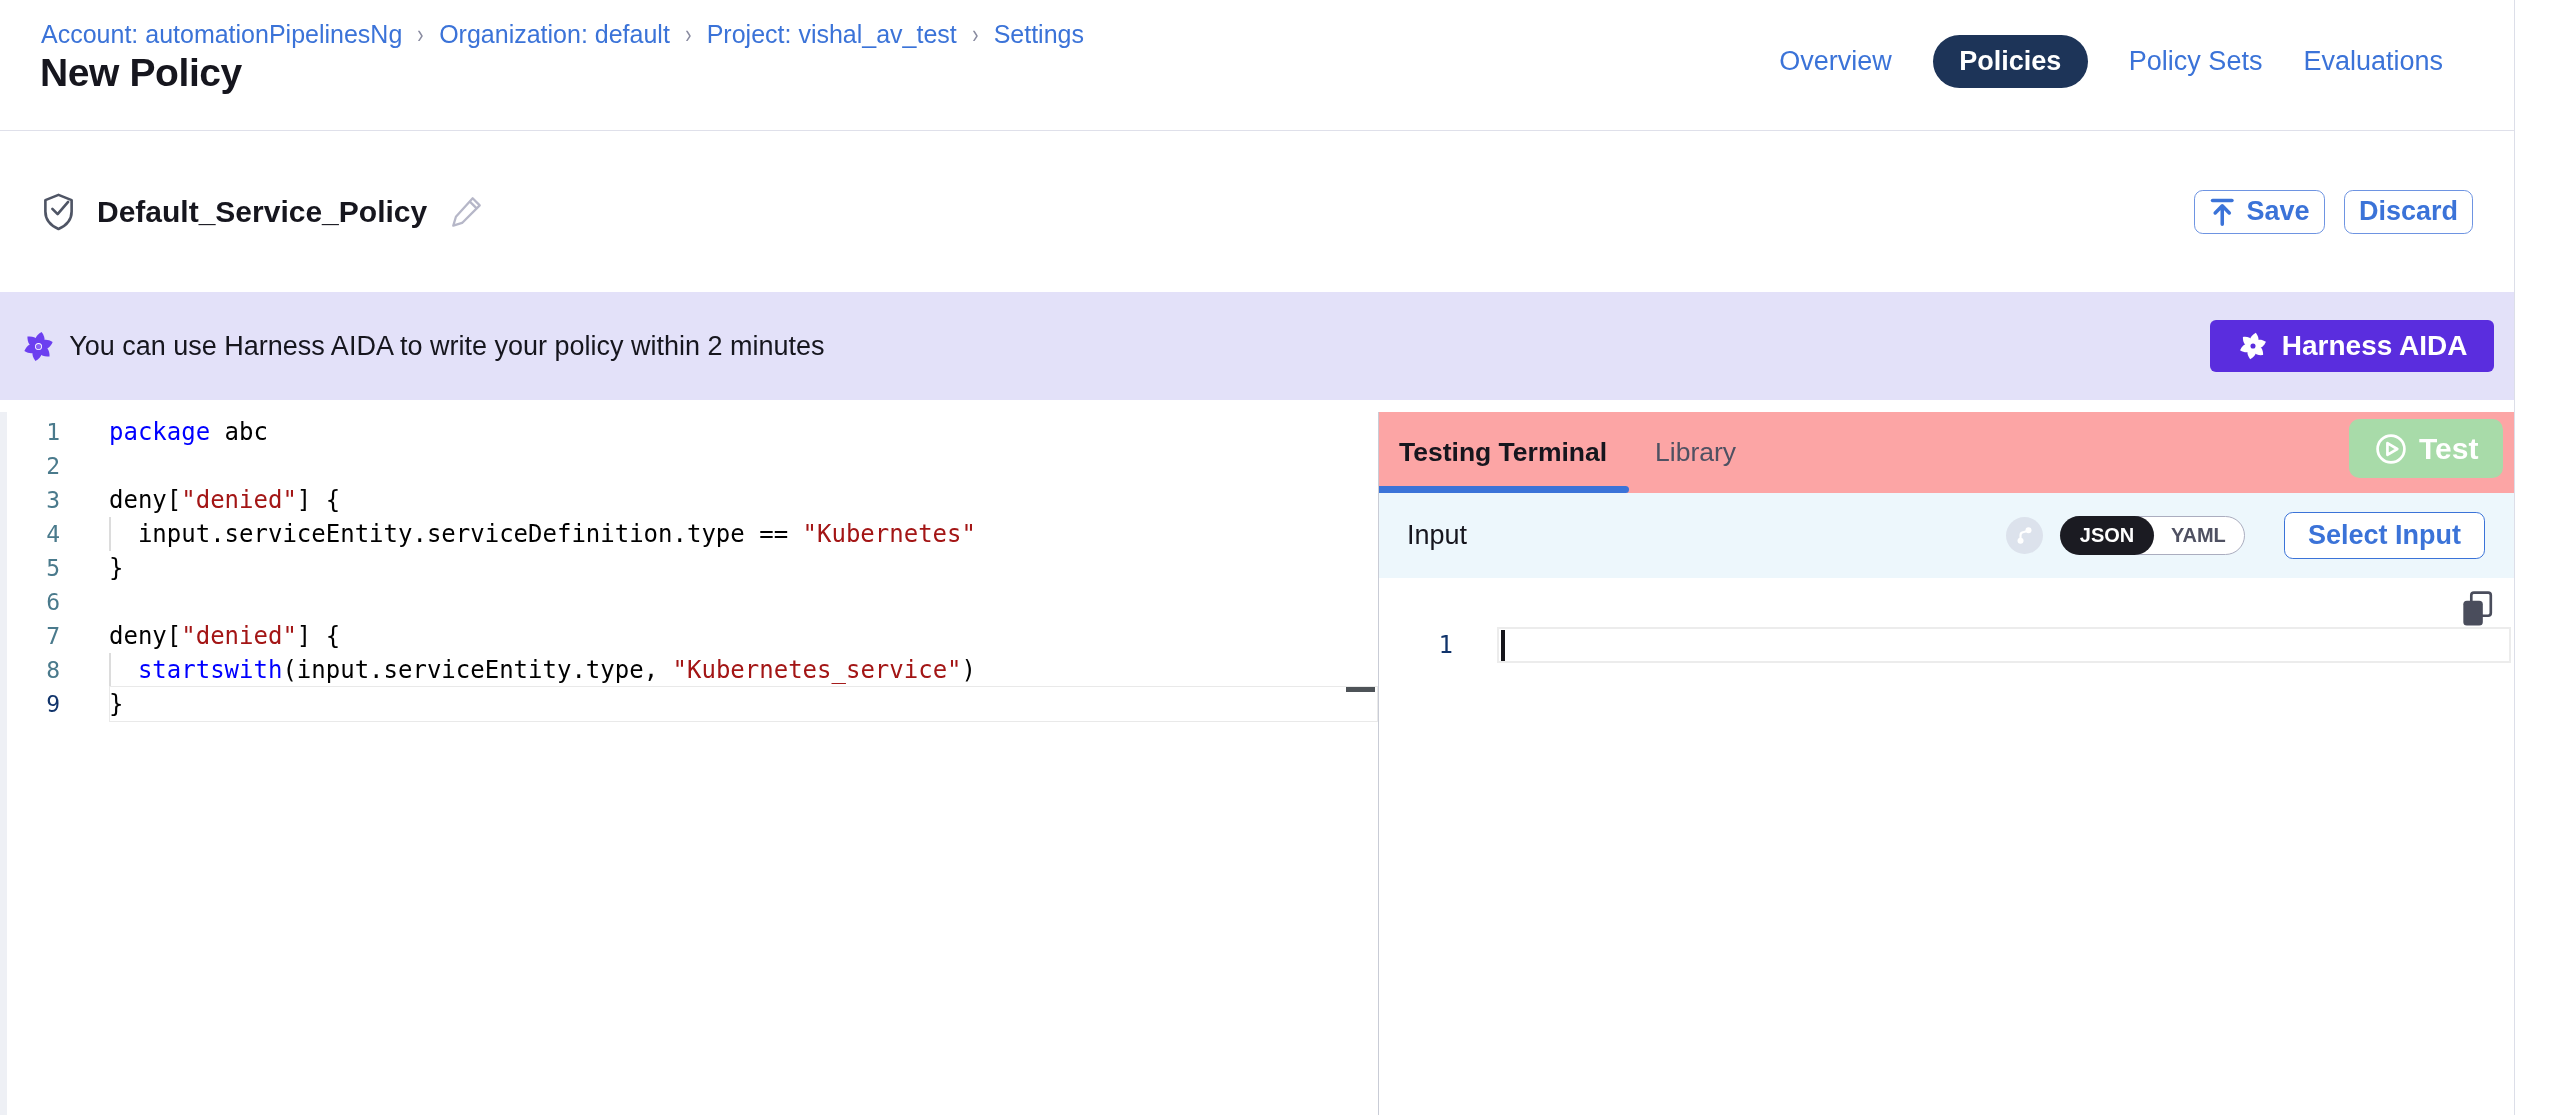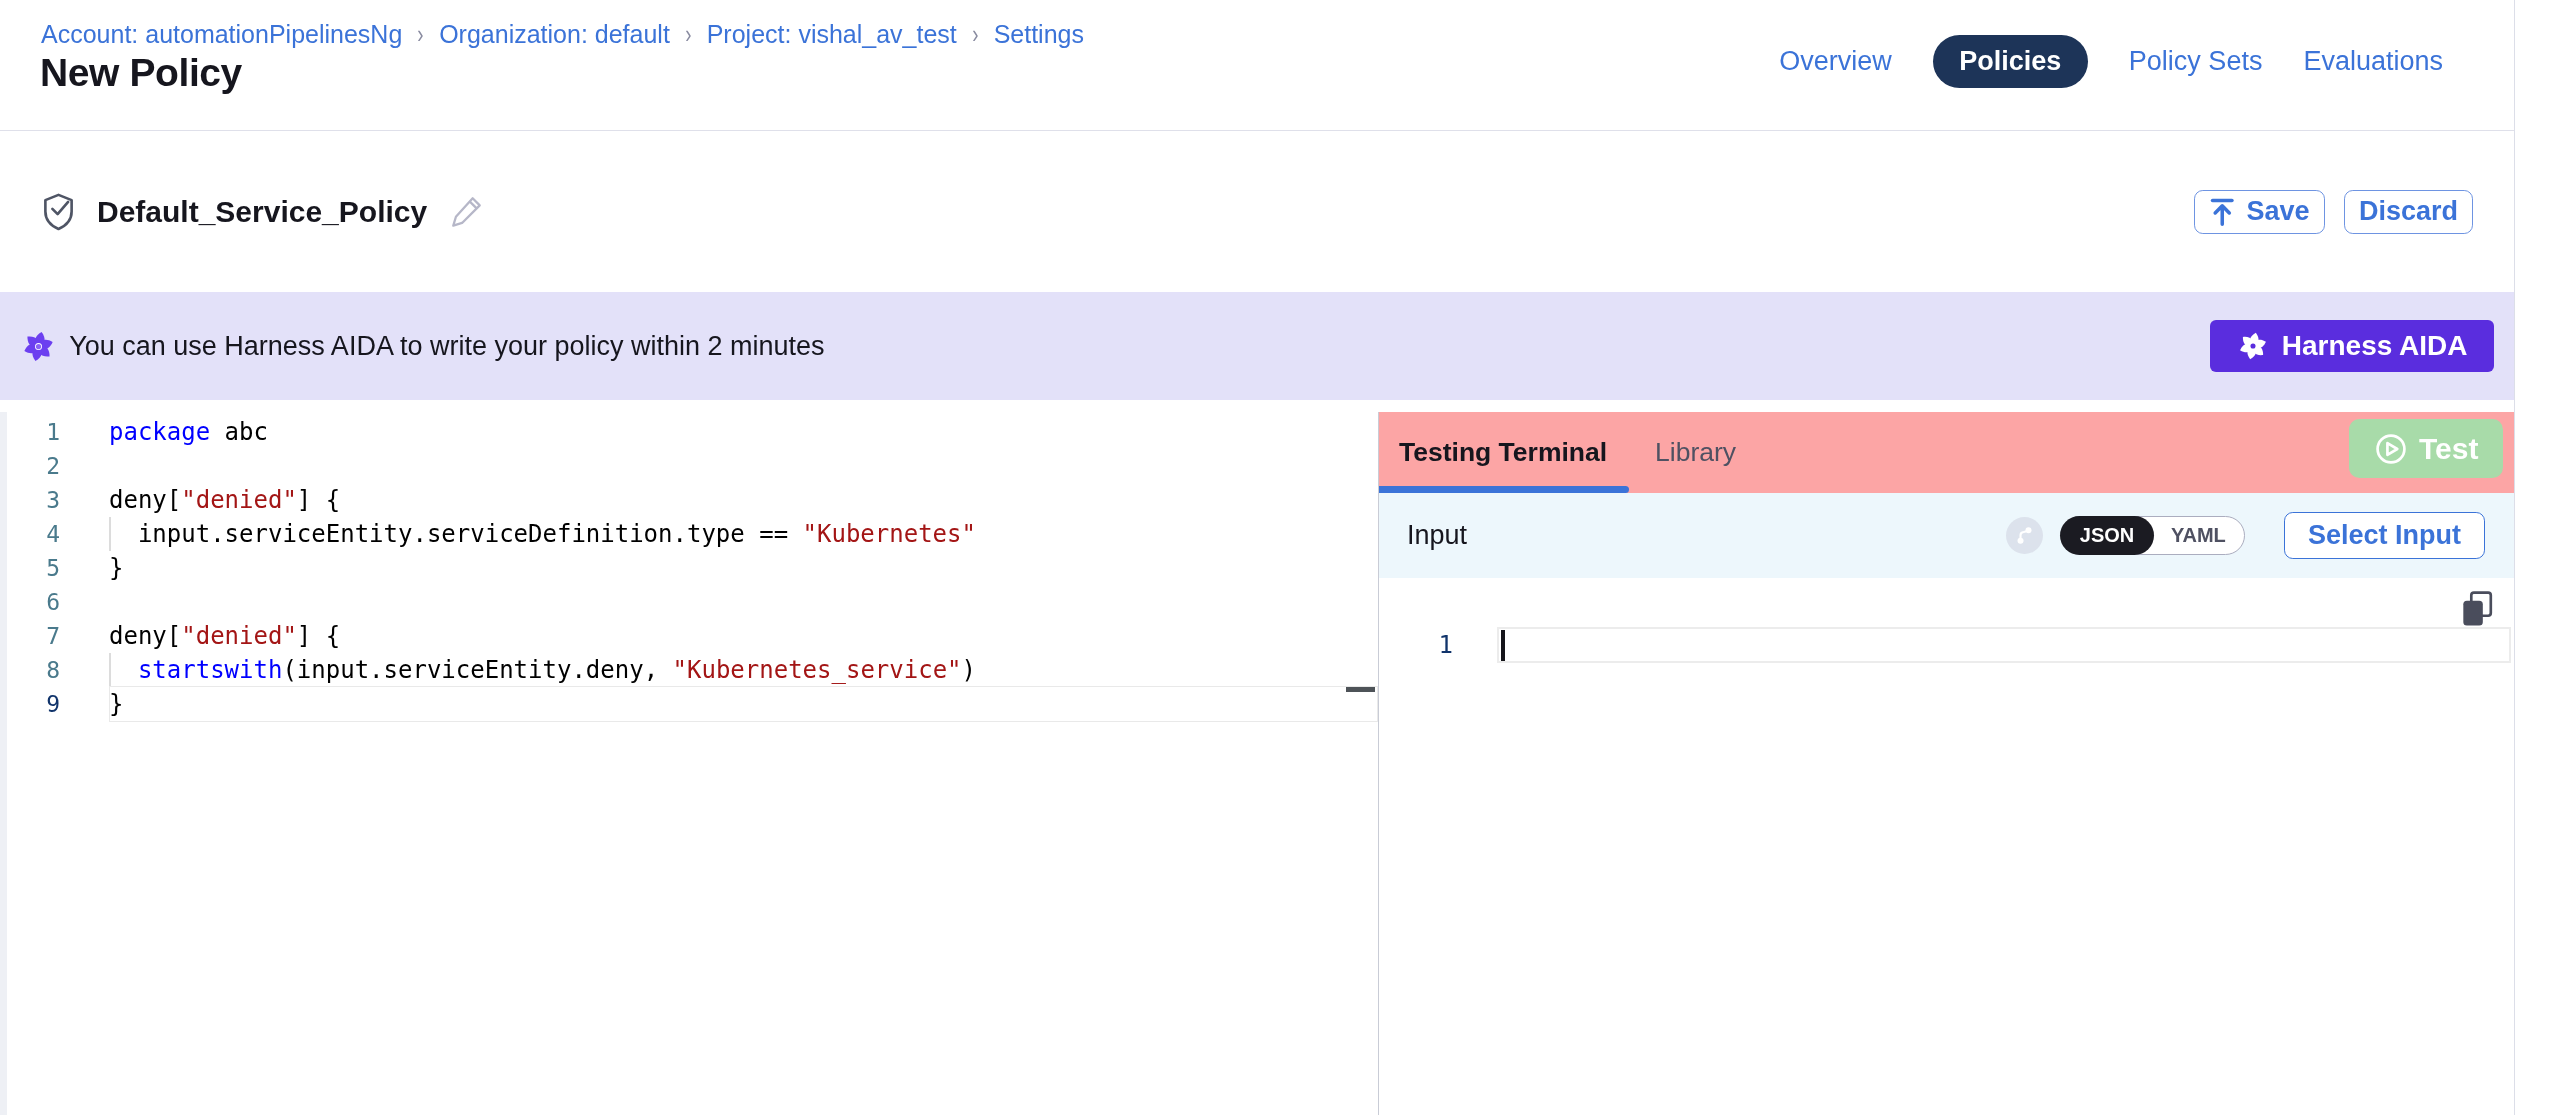--- a/index.html
+++ b/index.html
@@ -219,21 +219,21 @@
               <div class="gutter-num">6</div>
               <span class="code-text"></span>
             </div>
             <div class="code-line">
               <div class="gutter-num">7</div>
               <span class="code-text"><span class="tk-pl">deny[</span><span class="tk-str">"denied"</span><span class="tk-pl">] {</span></span>
             </div>
             <div class="code-line">
               <div class="gutter-num">8</div>
               <div class="indent-guide"></div>
-              <span class="code-text"><span class="tk-pl">  </span><span class="tk-kw">startswith</span><span class="tk-pl">(input.serviceEntity.deny, </span><span class="tk-str">"Kubernetes_service"</span><span class="tk-pl">)</span></span>
+              <span class="code-text"><span class="tk-pl">  </span><span class="tk-kw">startswith</span><span class="tk-pl">(input.serviceEntity.type, </span><span class="tk-str">"Kubernetes_service"</span><span class="tk-pl">)</span></span>
             </div>
             <div class="code-line active">
               <div class="gutter-num">9</div>
               <div class="active-line-box"></div>
               <span class="code-text"><span class="tk-pl">}</span></span>
             </div>
           </div>
         <div class="overview-dash"></div>
       </div>
 

